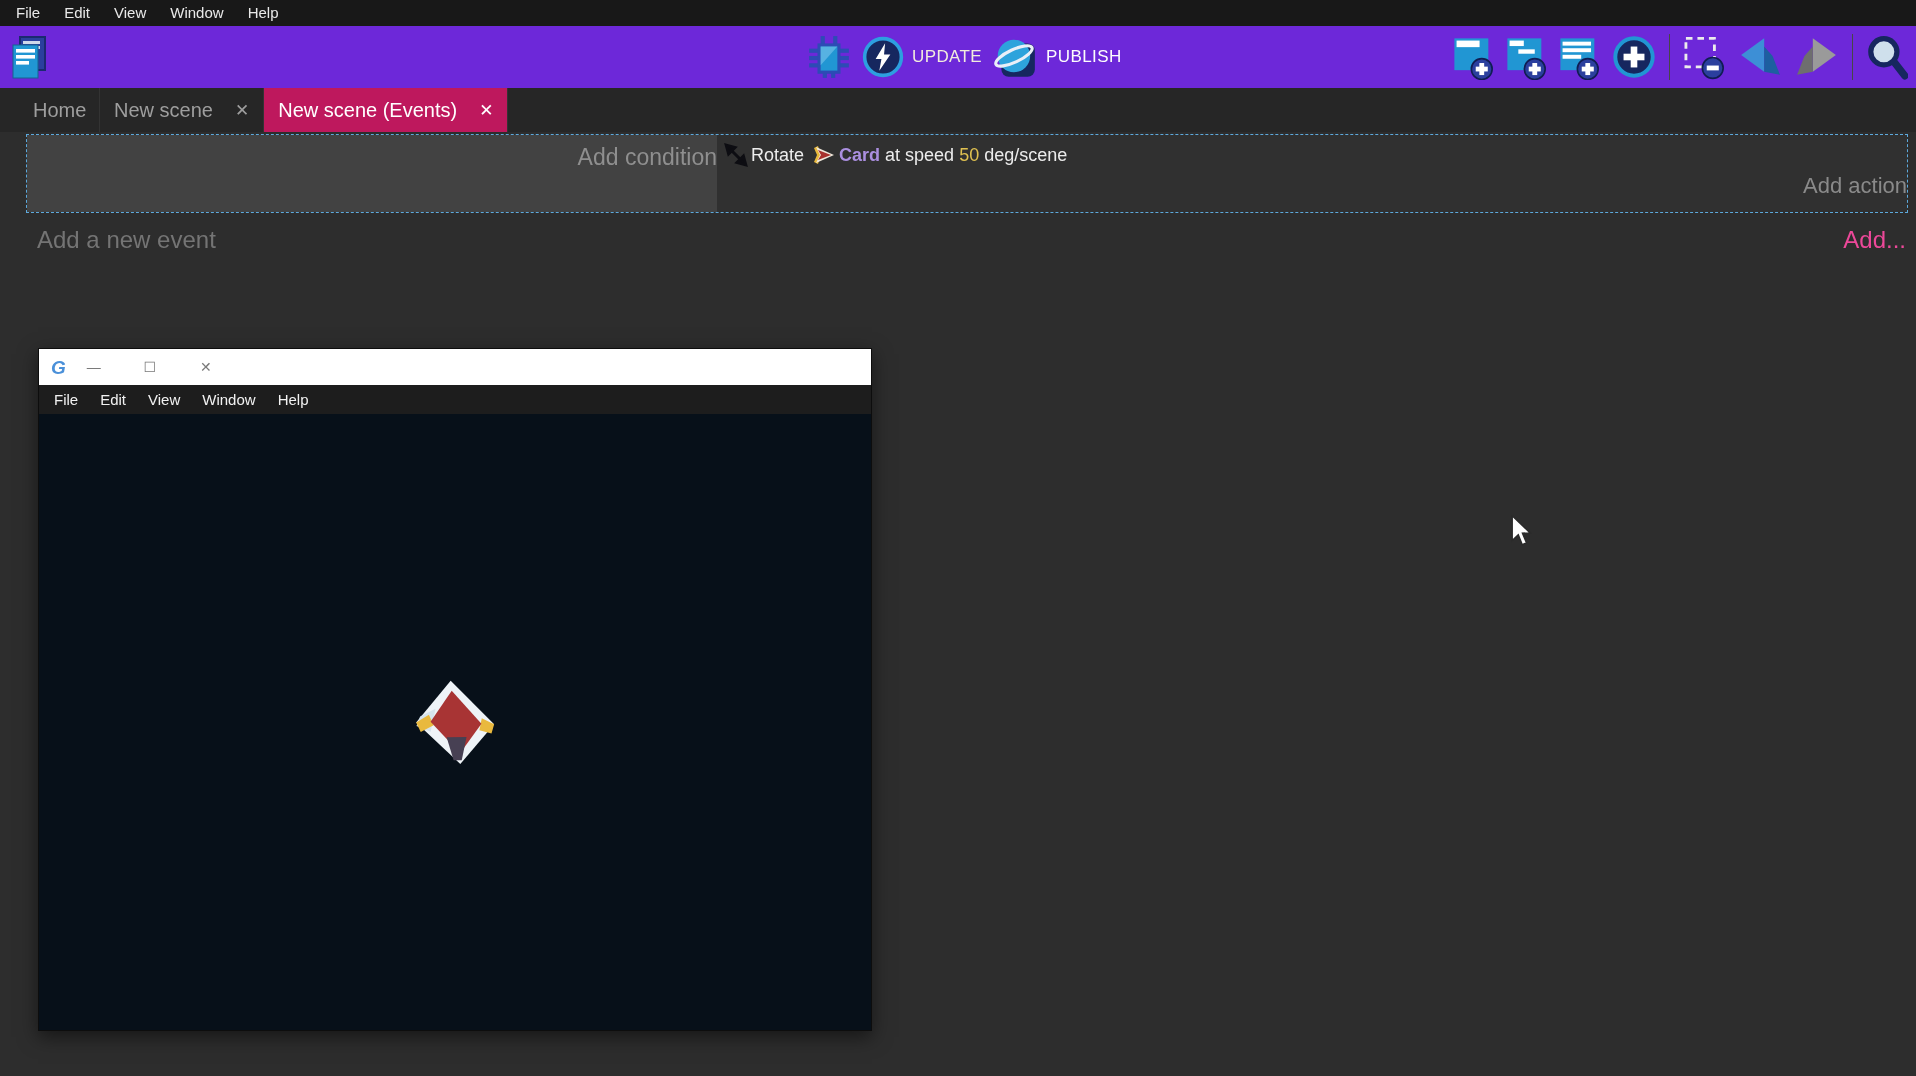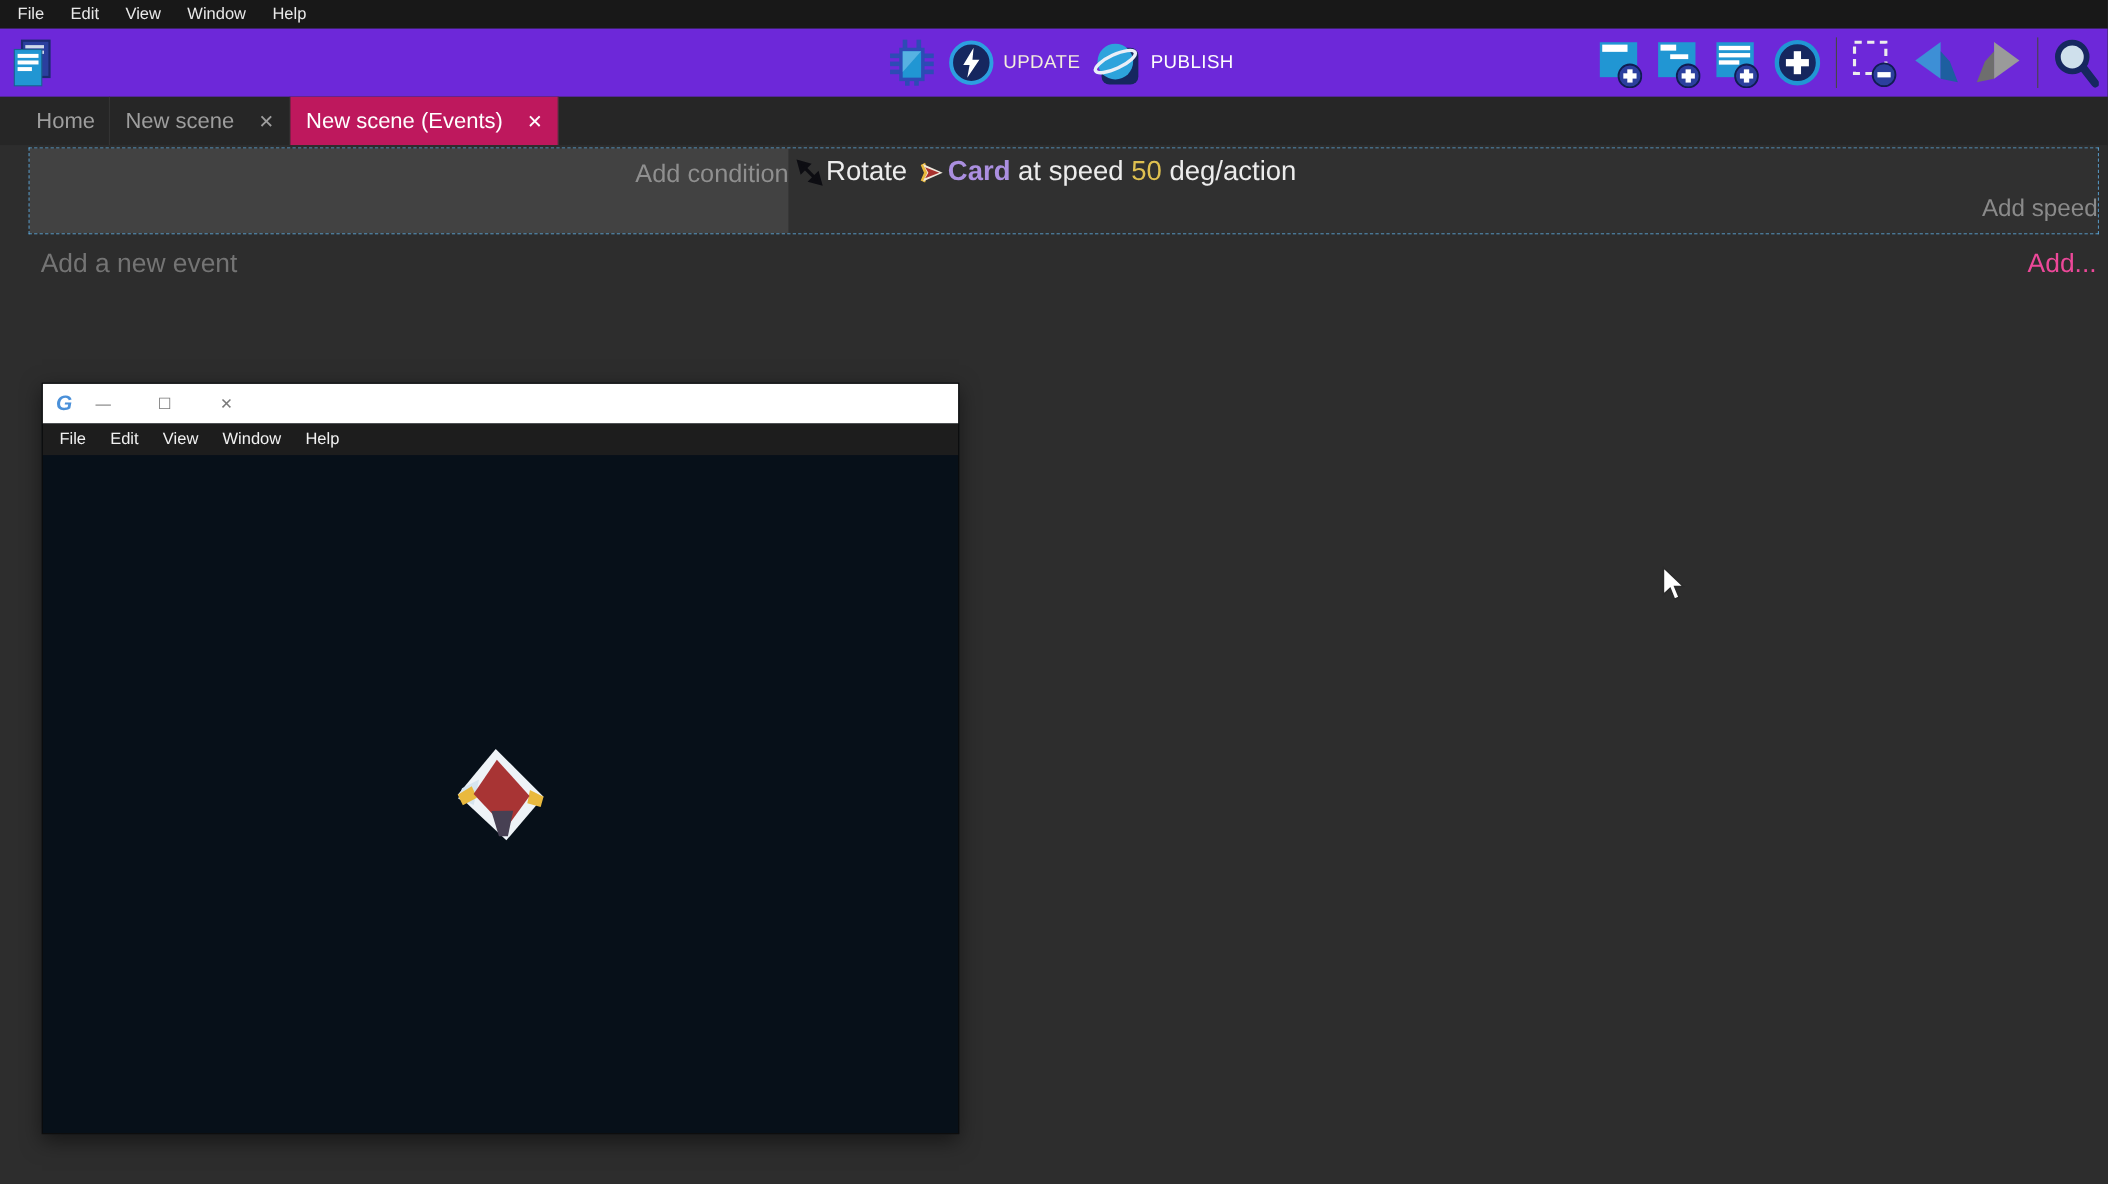--- a/index.html
+++ b/index.html
@@ -34,21 +34,21 @@
   .tab.active .closex{color:#ffffff;}
   
   .events-panel{position:absolute;top:132px;left:0;right:0;bottom:0;background:#2d2d2d;}
   .event-row{
     position:absolute;left:26px;top:2px;width:1880px;height:77px;
     border:1px dashed #5da9dc;display:flex;box-sizing:content-box;text-align:right;
   }
   .cond-col{width:690px;background:#424242;box-sizing:border-box;padding:9px 0 0 26px;cursor:pointer;}
   .cond-col .placeholder{color:#8f8f8f;font-size:23px;}
   .act-col{flex:1;background:#303030;box-sizing:border-box;padding:7px 0 0 6px;cursor:pointer;}
-  .act-line{display:flex;align-items:center;font-size:25px;color:#ececec;white-space:pre;}
+  .act-line{display:flex;align-items:center;font-size:18px;color:#ececec;white-space:pre;}
   .act-line .obj{color:#ab8fe0;font-weight:bold;}
   .act-line .num{color:#dfc050;}
   .add-action{color:#8a8a8a;font-size:22px;margin-top:5px;padding-left:3px;}
   .add-new-event{position:absolute;left:37px;top:94px;font-size:24px;color:#747474;cursor:pointer;}
   .add-more{position:absolute;right:10px;top:94px;font-size:24px;color:#ec4899;cursor:pointer;}
   
   .preview-win{
     position:absolute;left:38px;top:348px;width:834px;height:683px;
     border:1px solid #0d0d0d;box-sizing:border-box;box-shadow:0 6px 18px rgba(0,0,0,.5);
     display:flex;flex-direction:column;background:#071019;
@@ -224,23 +224,23 @@
         </svg>
         <span>Rotate </span>
         <svg width="22" height="22" viewBox="0 0 22 22" style="margin:0 4px">
           <polygon points="1,4 5,2 8,11 5,20 1,18 4,11" fill="#e8b83c"></polygon>
           <polygon points="3,3 21,11 3,19 7,11" fill="#efe8dc"></polygon>
           <polygon points="5,6 18,11 5,16 8,11" fill="#a8322e"></polygon>
         </svg>
         <span class="obj">Card</span>
         <span> at speed </span>
         <span class="num">50</span>
-        <span> deg/action</span>
+        <span> deg/scene</span>
       </div>
-      <div class="add-action">Add speed</div>
+      <div class="add-action">Add action</div>
     </div>
   </div>
 
   <div class="add-new-event">Add a new event</div>
   <div class="add-more">Add...</div>
 </div>
 
 <div class="preview-win">
   <div class="pv-titlebar">
     <span class="pv-logo">G</span>

